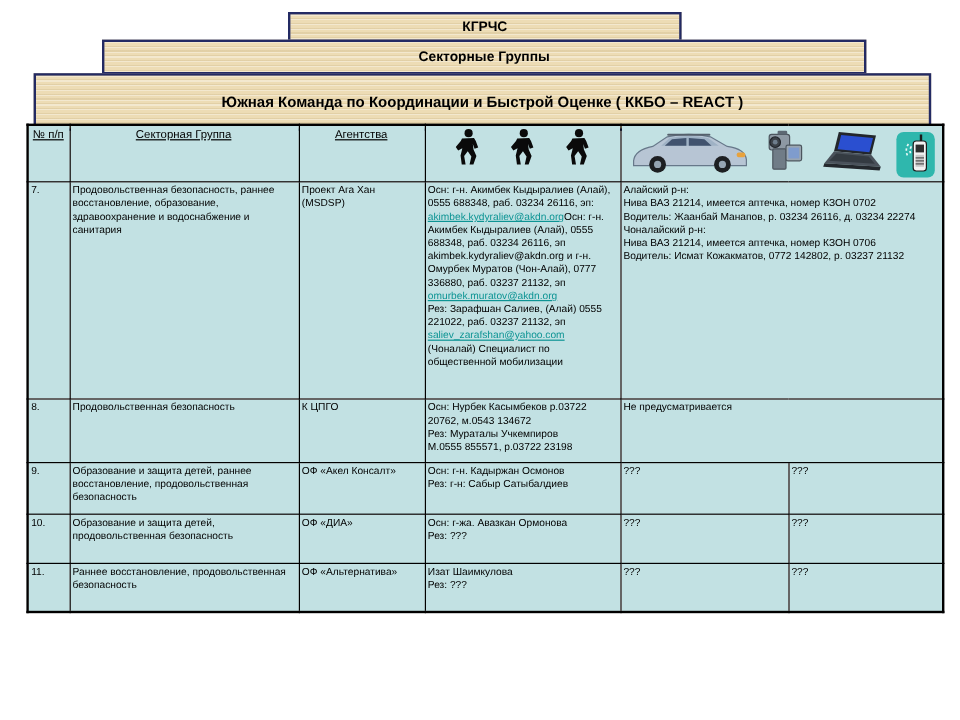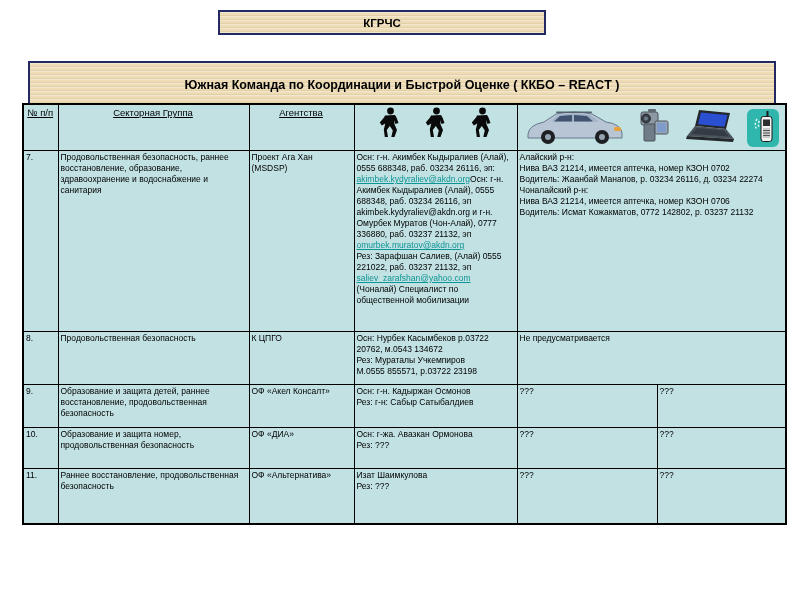--- a/index.html
+++ b/index.html
@@ -11,21 +11,21 @@
 
   
   .banner{
     position:absolute;box-sizing:border-box;
     background:#eddcb5;
     background-image:repeating-linear-gradient(180deg, rgba(255,255,255,.35) 0 1px, rgba(0,0,0,0) 1px 3px, rgba(205,185,140,.35) 3px 4px);
     border:2px solid #232a63;
     display:flex;align-items:center;justify-content:center;
     font-weight:bold;color:#000;
   }
-  .banner-1{left:218px;top:10px;width:328px;height:25px;font-size:11.5px;}
+  .banner-1{left:240px;top:10px;width:328px;height:25px;font-size:11.5px;}
   .banner-2{left:85px;top:33px;width:637px;height:29px;font-size:11.5px;}
   .banner-3{left:28px;top:61px;width:748px;height:48px;font-size:12.5px;}
 
   
   table.main{
     position:absolute;left:22px;top:103px;width:763px;
     border-collapse:collapse;table-layout:fixed;
     border:2px solid #000;
   }
   table.main th, table.main td{
@@ -44,34 +44,37 @@
     white-space:normal;
     text-decoration:underline;
   }
   th.icons-cell{padding:2px 2px 0 2px;}
   .icon-row{display:flex;align-items:flex-start;justify-content:space-evenly;}
   .icon-row.resources{justify-content:space-between;align-items:center;padding:0 3px;}
   tbody tr:nth-child(1) td{height:181px;}
   tbody tr:nth-child(2) td{height:53px;}
   tbody tr:nth-child(3) td{height:43px;}
   tbody tr:nth-child(4) td{height:41px;}
-  tbody tr:nth-child(5) td{height:55px;}
+  tbody tr:nth-child(5) td{height:40px;}
   a.email-link{color:#0d9494;cursor:pointer;}
   .phone-btn{
     background:#2fb7ad;border-radius:6px;width:32px;height:38px;
     display:flex;align-items:center;justify-content:center;
   }
 </style>
 </head>
 <body>
 
 <div class="slide">
 
   <div class="banner banner-1">
     <span>КГРЧС</span>
+  </div>
+  <div class="banner banner-2">
+    <span>Секторные Группы</span>
   </div>
   <div class="banner banner-3">
     <span>Южная Команда по Координации и Быстрой Оценке ( ККБО – REACT )</span>
   </div>
 
   <table class="main">
     <colgroup>
       <col style="width:35px">
         <col style="width:191px">
         <col style="width:105px">
@@ -187,21 +190,21 @@
           <td>9.</td>
           <td>Образование и защита детей, раннее восстановление, продовольственная безопасность</td>
           <td>ОФ «Акел Консалт»</td>
           <td>Осн: г-н. Кадыржан Осмонов
 Рез: г-н: Сабыр Сатыбалдиев</td>
           <td>???</td>
           <td>???</td>
         </tr>
         <tr>
           <td>10.</td>
-          <td>Образование и защита номер, продовольственная безопасность</td>
+          <td>Образование и защита детей, продовольственная безопасность</td>
           <td>ОФ «ДИА»</td>
           <td>Осн: г-жа. Авазкан Ормонова
 Рез: ???</td>
           <td>???</td>
           <td>???</td>
         </tr>
         <tr>
           <td>11.</td>
           <td>Раннее восстановление, продовольственная безопасность</td>
           <td>ОФ «Альтернатива»</td>

